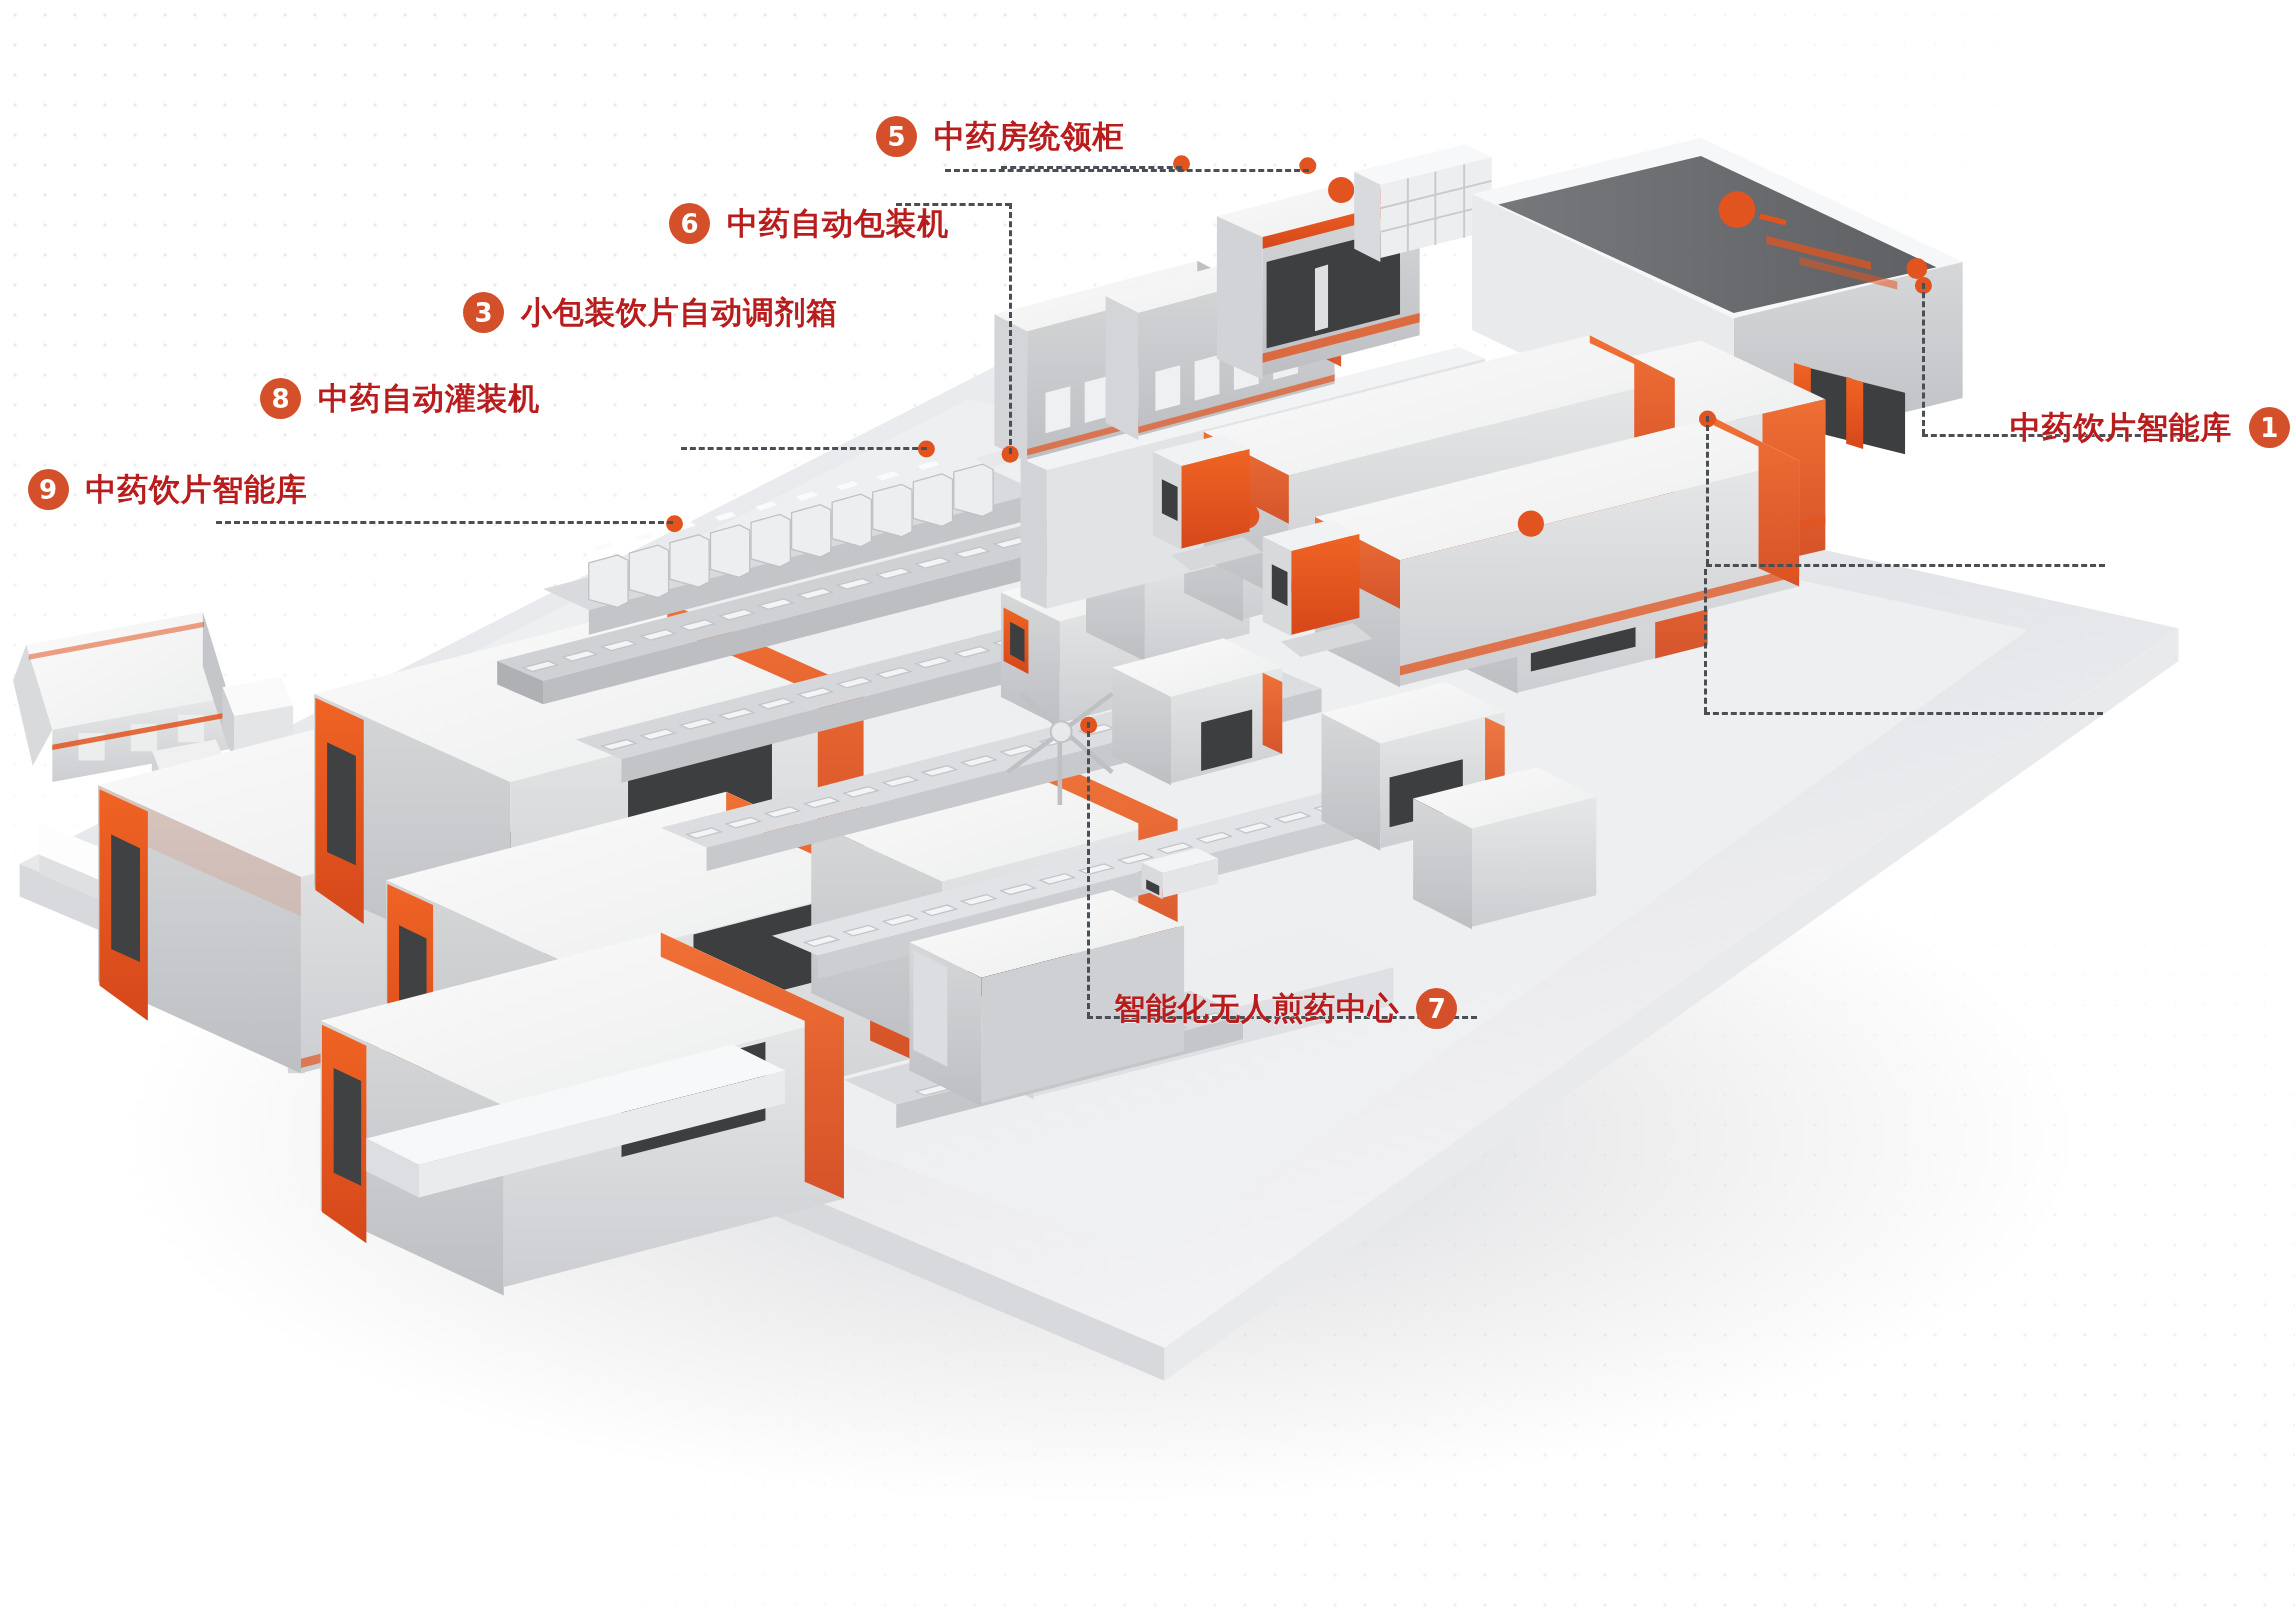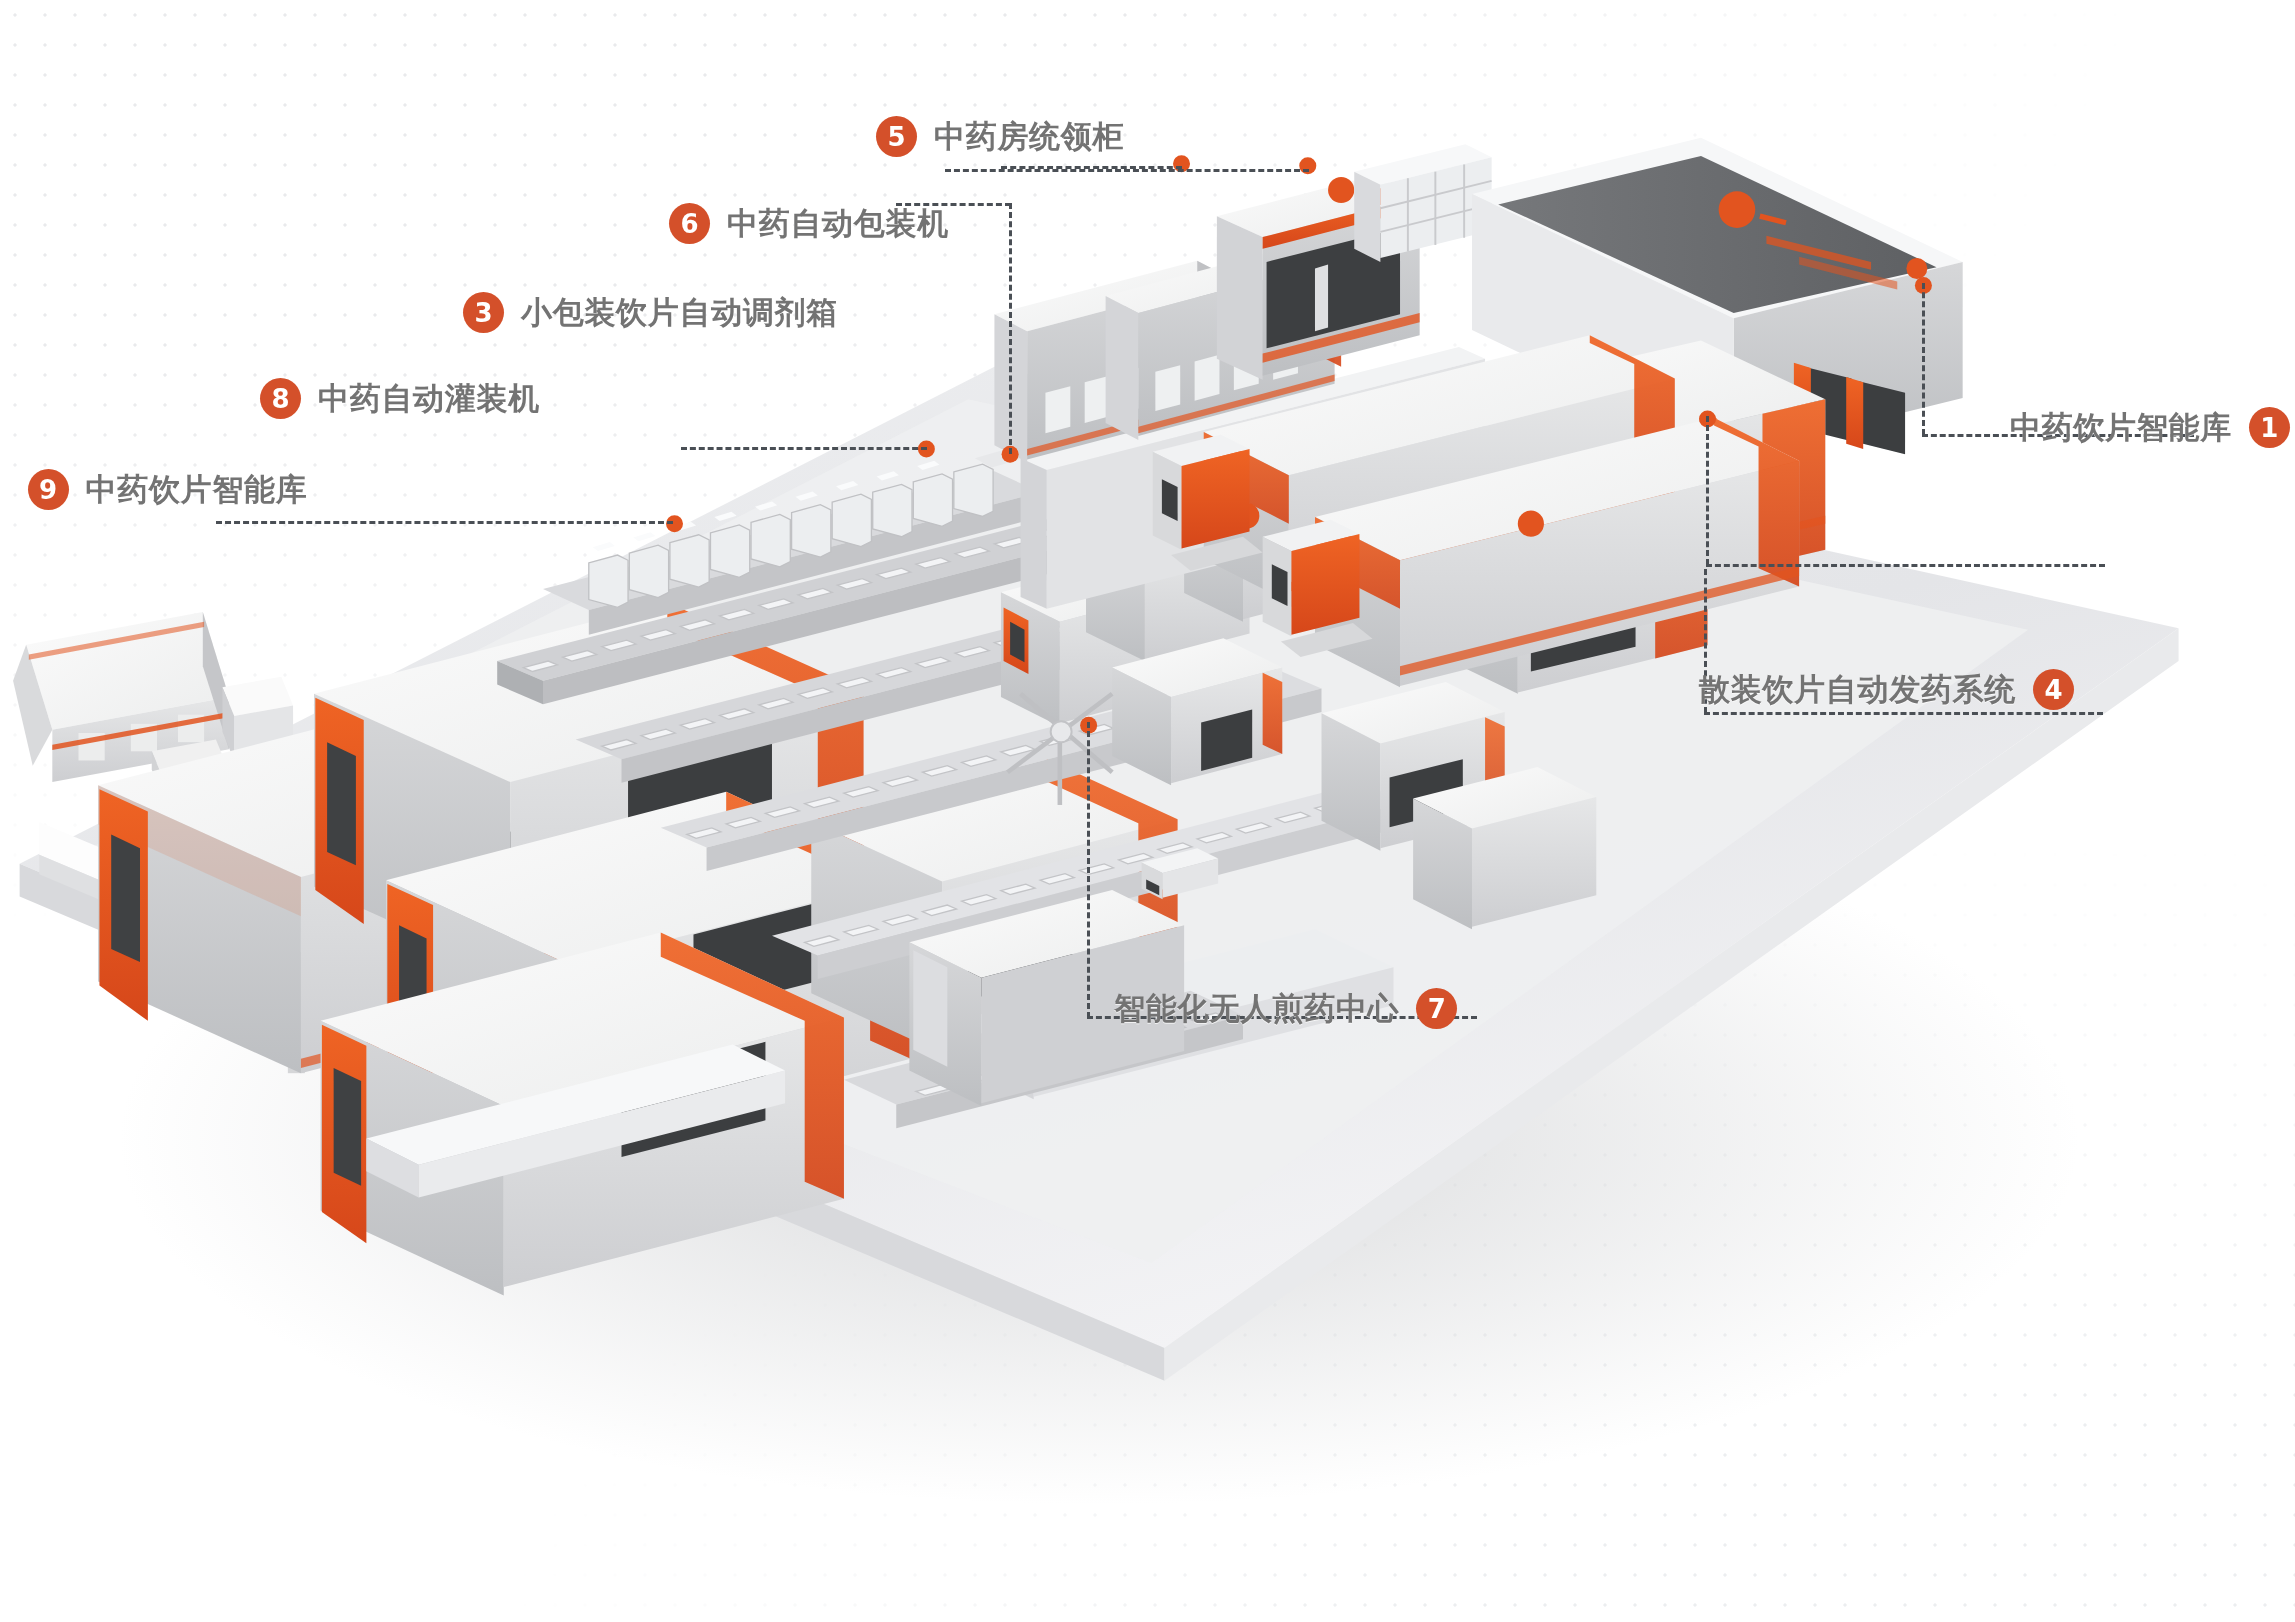--- a/index.html
+++ b/index.html
@@ -28,21 +28,21 @@
   
   #scene{position:absolute;left:0;top:0;width:2295px;height:1623px;}
   .sv{position:absolute;left:0;top:0;width:2295px;height:1623px;}
 
   
   .label{
     position:absolute;display:flex;align-items:center;
     white-space:nowrap;
   }
   .label .txt{
-    font-size:31px;font-weight:bold;color:#737373;
+    font-size:31px;font-weight:bold;color:#b91c1c;
     letter-spacing:0.7px;line-height:1;
     text-shadow:0 0.7px 0 rgba(255,255,255,.7);
   }
   .badge{
     width:41px;height:41px;border-radius:50%;
     background:#d4502a;color:#fff;
     display:flex;align-items:center;justify-content:center;
     font-size:26px;font-weight:bold;line-height:1;
     font-family:"DejaVu Sans","Liberation Sans",sans-serif;
     flex:0 0 auto;
@@ -619,24 +619,20 @@
     <div class="badge">9</div>
     <div class="txt">中药饮片智能库</div>
   </div>
 
   <div class="label right-side" style="left:2010px;top:407px;">
     <div class="txt">中药饮片智能库</div>
     <div class="badge">1</div>
   </div>
 
 
-  <div class="label right-side" style="left:1699px;top:669px;">
-    <div class="txt">散装饮片自动发药系统</div>
-    <div class="badge">4</div>
-  </div>
 
   <div class="label right-side" style="left:1114px;top:988px;">
     <div class="txt">智能化无人煎药中心</div>
     <div class="badge">7</div>
   </div>
 
 </div>
 
 
 </body></html>

